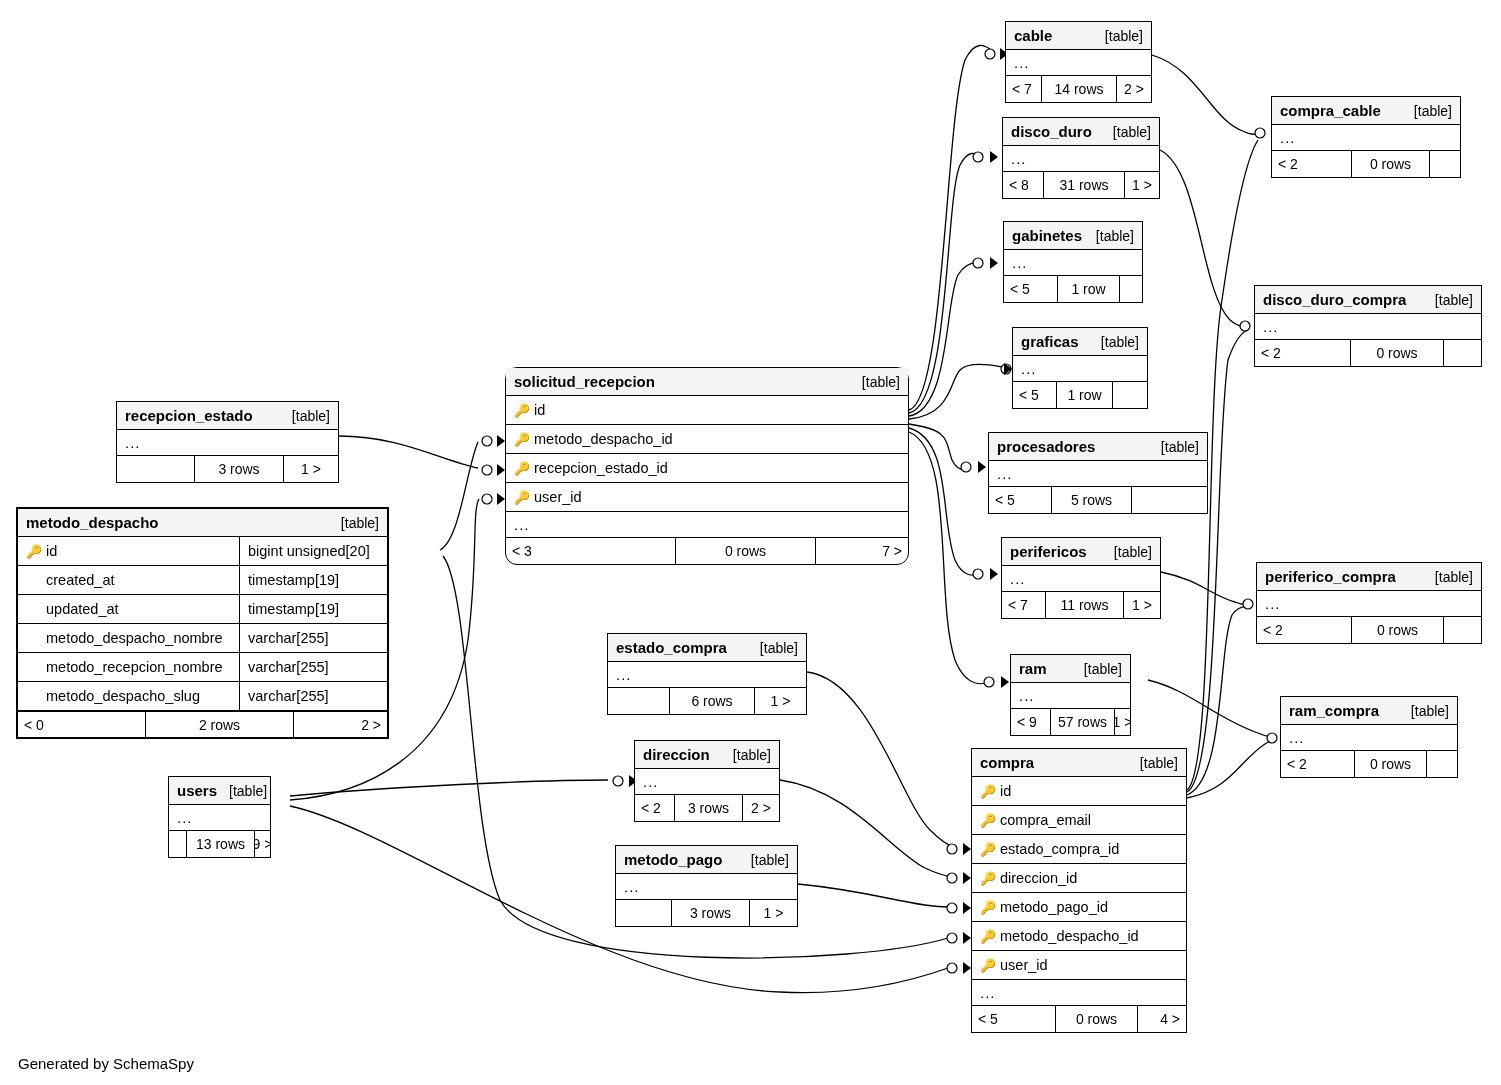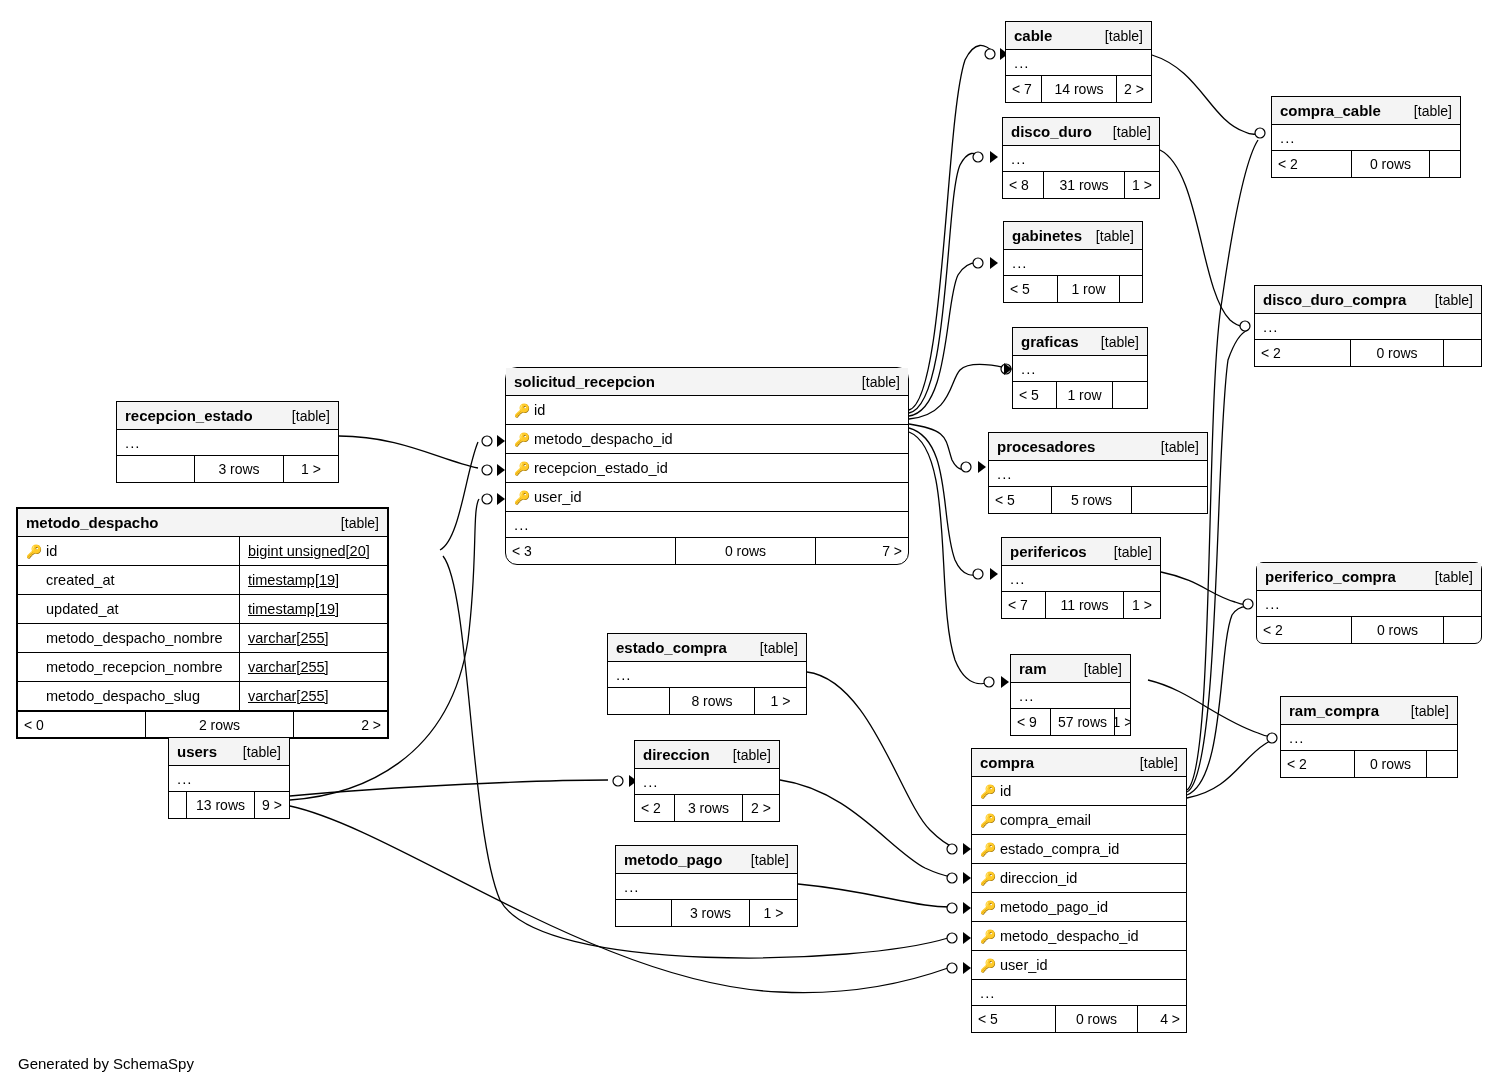--- a/index.html
+++ b/index.html
@@ -77,21 +77,20 @@
     overflow: hidden;
   }
   .col-type {
     border-left: 1px solid #000000;
     padding: 0 8px;
     height: 100%;
     display: flex;
     align-items: center;
     box-sizing: border-box;
     flex: 0 0 auto;
-    text-decoration: underline;
   }
   .key-icon {
     display: inline-block;
     width: 14px;
     text-align: center;
     margin-right: 6px;
     font-size: 13px;
     line-height: 1;
   }
   .key-pk { color: #e8c000; }
@@ -343,21 +342,21 @@
       <span class="tbl-tag">[table]</span>
     </div>
     <div class="ellipsis-row">...</div>
     <div class="footer-row">
       <div class="footer-cell fc-left" style="width:96px;">&lt; 2</div>
       <div class="footer-cell fc-center" style="width:93px;">0 rows</div>
       <div class="footer-cell fc-center" style="flex:1;"></div>
     </div>
   </div>
 
-  <div class="table-box" style="left:1256px; top:562px; width:226px;border-radius:7px;">
+  <div class="table-box" style="left:1256px; top:562px; width:226px;">
     <div class="tbl-header">
       <span class="tbl-name">periferico_compra</span>
       <span class="tbl-tag">[table]</span>
     </div>
     <div class="ellipsis-row">...</div>
     <div class="footer-row">
       <div class="footer-cell fc-left" style="width:95px;">&lt; 2</div>
       <div class="footer-cell fc-center" style="width:92px;">0 rows</div>
       <div class="footer-cell fc-center" style="flex:1;"></div>
     </div>
@@ -473,42 +472,42 @@
       </span>
       <span class="col-type" style="width:148px;">varchar[255]</span>
     </div>
     <div class="footer-row" style="border-top:1px solid #000;">
       <div class="footer-cell fc-left" style="width:128px;">&lt; 0</div>
       <div class="footer-cell fc-center" style="width:148px;">2 rows</div>
       <div class="footer-cell fc-right" style="flex:1;">2 &gt;</div>
     </div>
   </div>
 
-  <div class="table-box" style="left:168px; top:737px; width:122px;text-align:right;">
+  <div class="table-box" style="left:168px; top:776px; width:103px;text-align:right;">
     <div class="tbl-header">
       <span class="tbl-name">users</span>
       <span class="tbl-tag">[table]</span>
     </div>
     <div class="ellipsis-row">...</div>
     <div class="footer-row">
       <div class="footer-cell fc-left" style="width:18px;"></div>
       <div class="footer-cell fc-center" style="width:68px;">13 rows</div>
       <div class="footer-cell fc-center" style="flex:1;">9 &gt;</div>
     </div>
   </div>
 
   <div class="table-box" style="left:607px; top:633px; width:200px;">
     <div class="tbl-header">
       <span class="tbl-name">estado_compra</span>
       <span class="tbl-tag">[table]</span>
     </div>
     <div class="ellipsis-row">...</div>
     <div class="footer-row">
       <div class="footer-cell fc-left" style="width:62px;"></div>
-      <div class="footer-cell fc-center" style="width:85px;">8 rows</div>
+      <div class="footer-cell fc-center" style="width:85px;">6 rows</div>
       <div class="footer-cell fc-center" style="flex:1;">1 &gt;</div>
     </div>
   </div>
 
   <div class="table-box" style="left:634px; top:740px; width:146px;">
     <div class="tbl-header">
       <span class="tbl-name">direccion</span>
       <span class="tbl-tag">[table]</span>
     </div>
     <div class="ellipsis-row">...</div>

